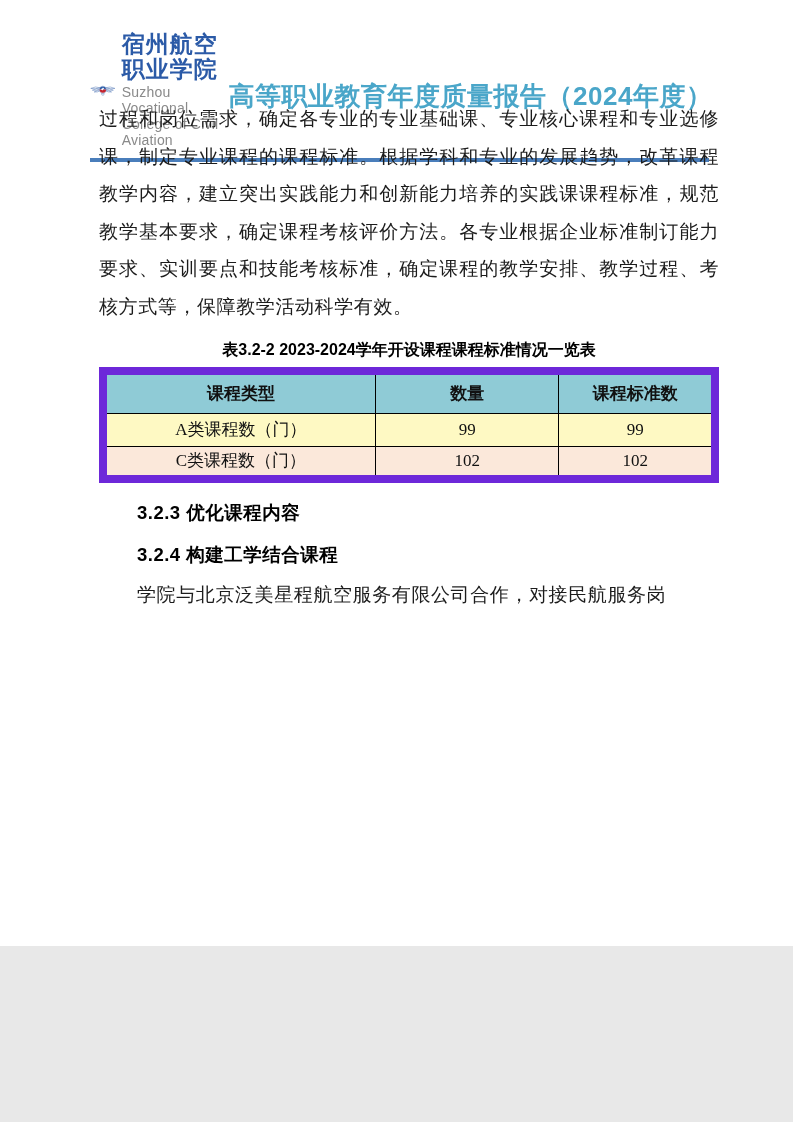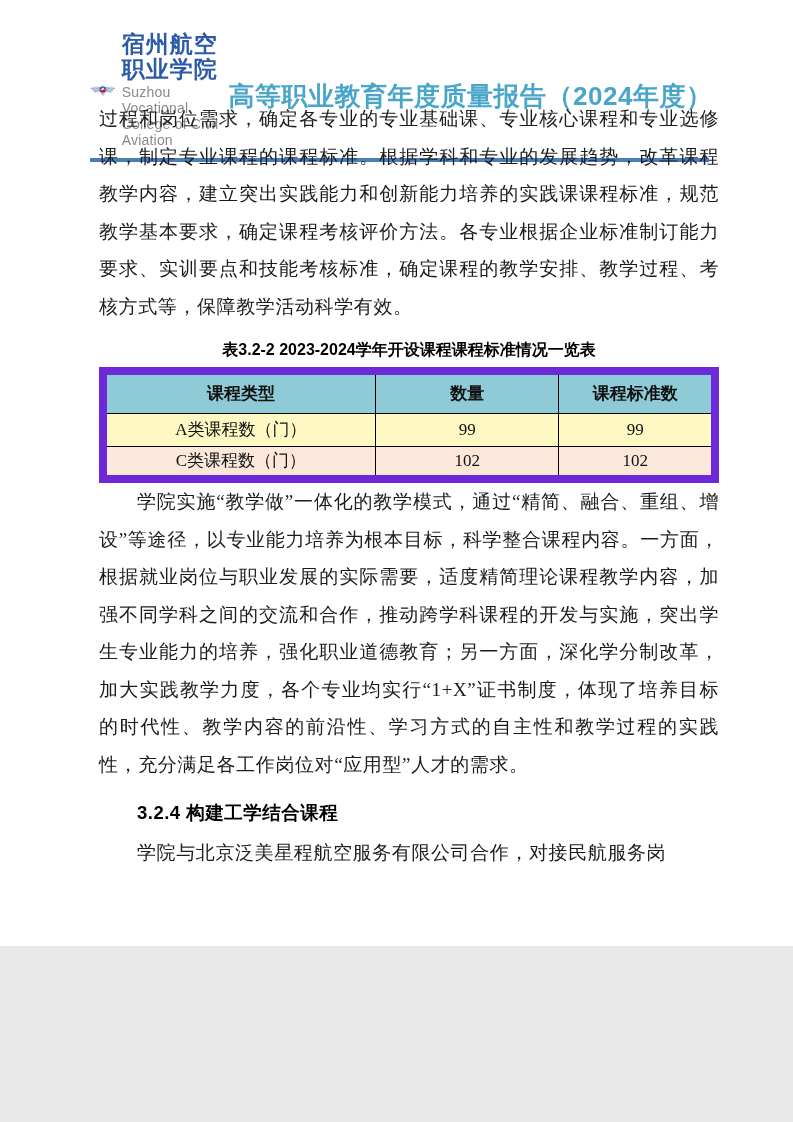--- a/index.html
+++ b/index.html
@@ -190,22 +190,22 @@
           <td>99</td>
         </tr>
         <tr class="row-peach">
           <td>C类课程数（门）</td>
           <td>102</td>
           <td>102</td>
         </tr>
       </tbody>
     </table>
 
-
-    <p class="body-par indent">学院实施“教学做”一体化的教学模式，通过“精简、融合、重组、增设”等途径，以专业能力培养为根本目标，科学整合课程内容。一方面，根据就业岗位与职业发展的实际需要，适度精简理论课程教学内容，加强不同学科之间的交流和合作，推动跨学科课程的开发与实施，突出学生专业能力的培养，强化职业道德教育；另一方面，深化学分制改革，加大实践教学力度，各个专业均实行“1+X”证书制度，体现了培养目标的时代性、教学内容的前沿性、学习方式的自主性和教学过程的实践性，充分满足各工作岗位对“应用型”人才的需求。</p>
+    <div class="section-heading">3.2.3 优化课程内容</div>
+
 
     <div class="section-heading">3.2.4 构建工学结合课程</div>
 
     <p class="body-par indent">学院与北京泛美星程航空服务有限公司合作，对接民航服务岗</p>
 
   </div>
 
   <div class="footer-pagenum">73</div>
 
 </div>

